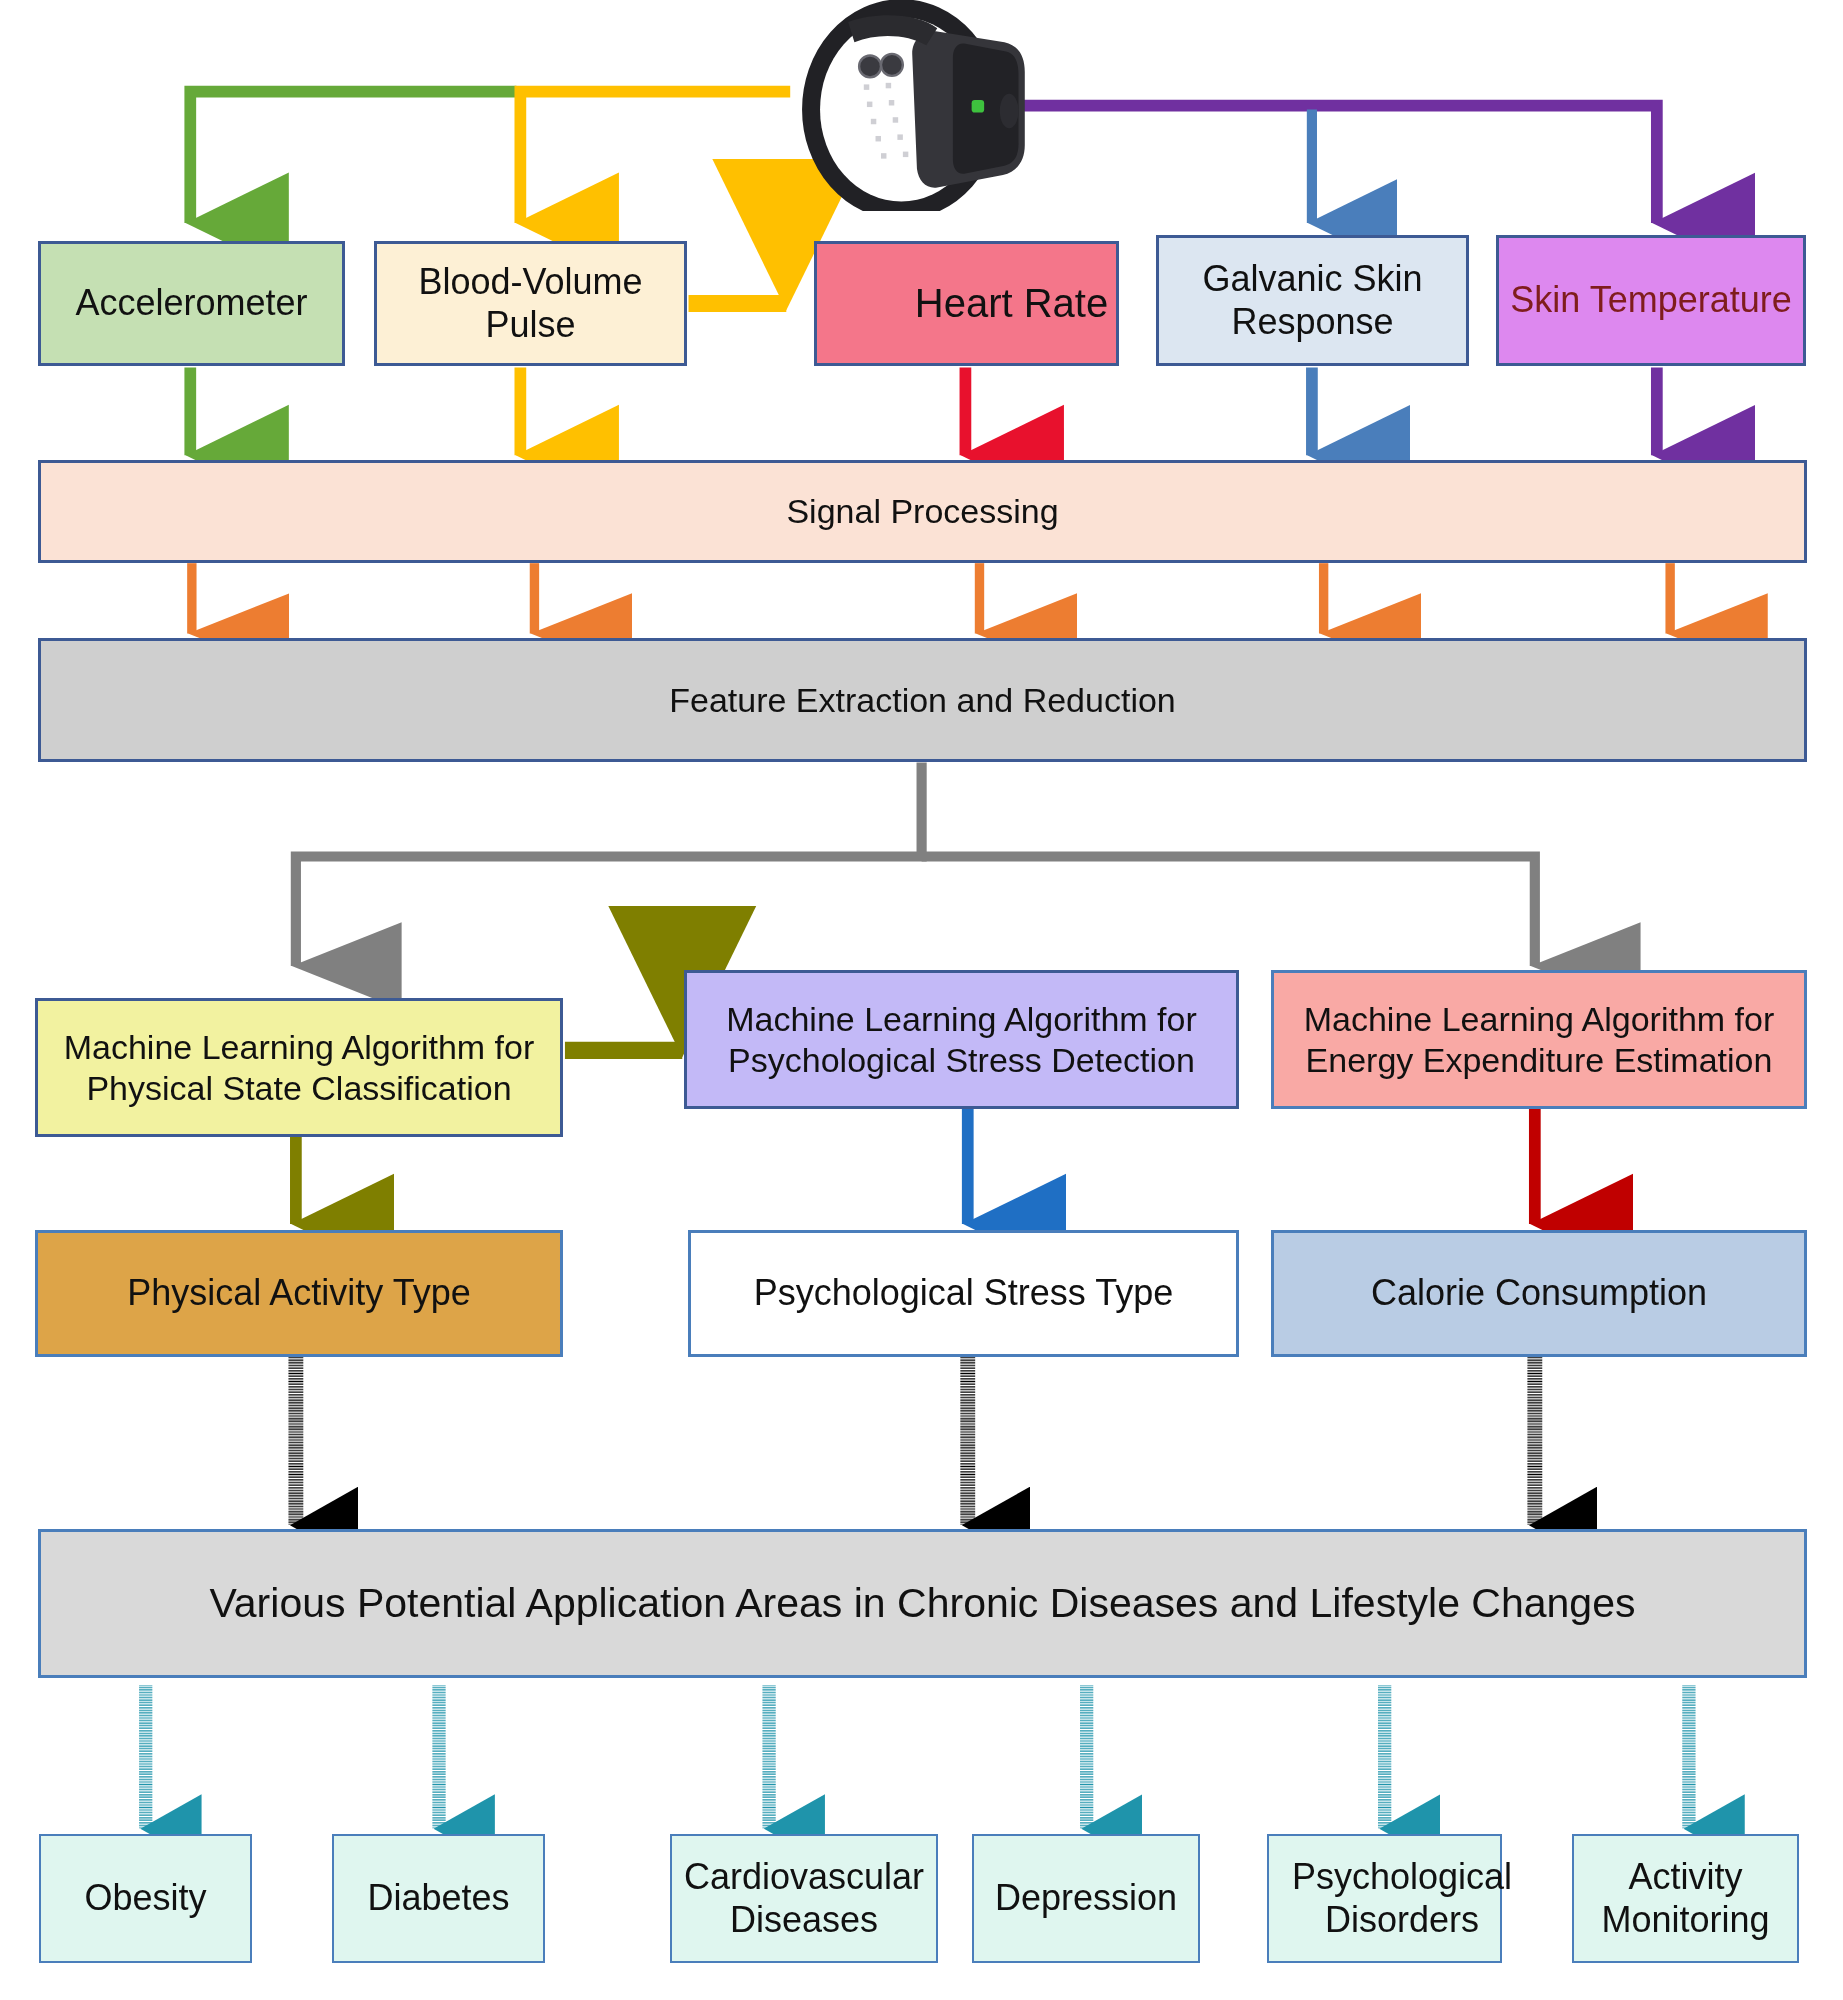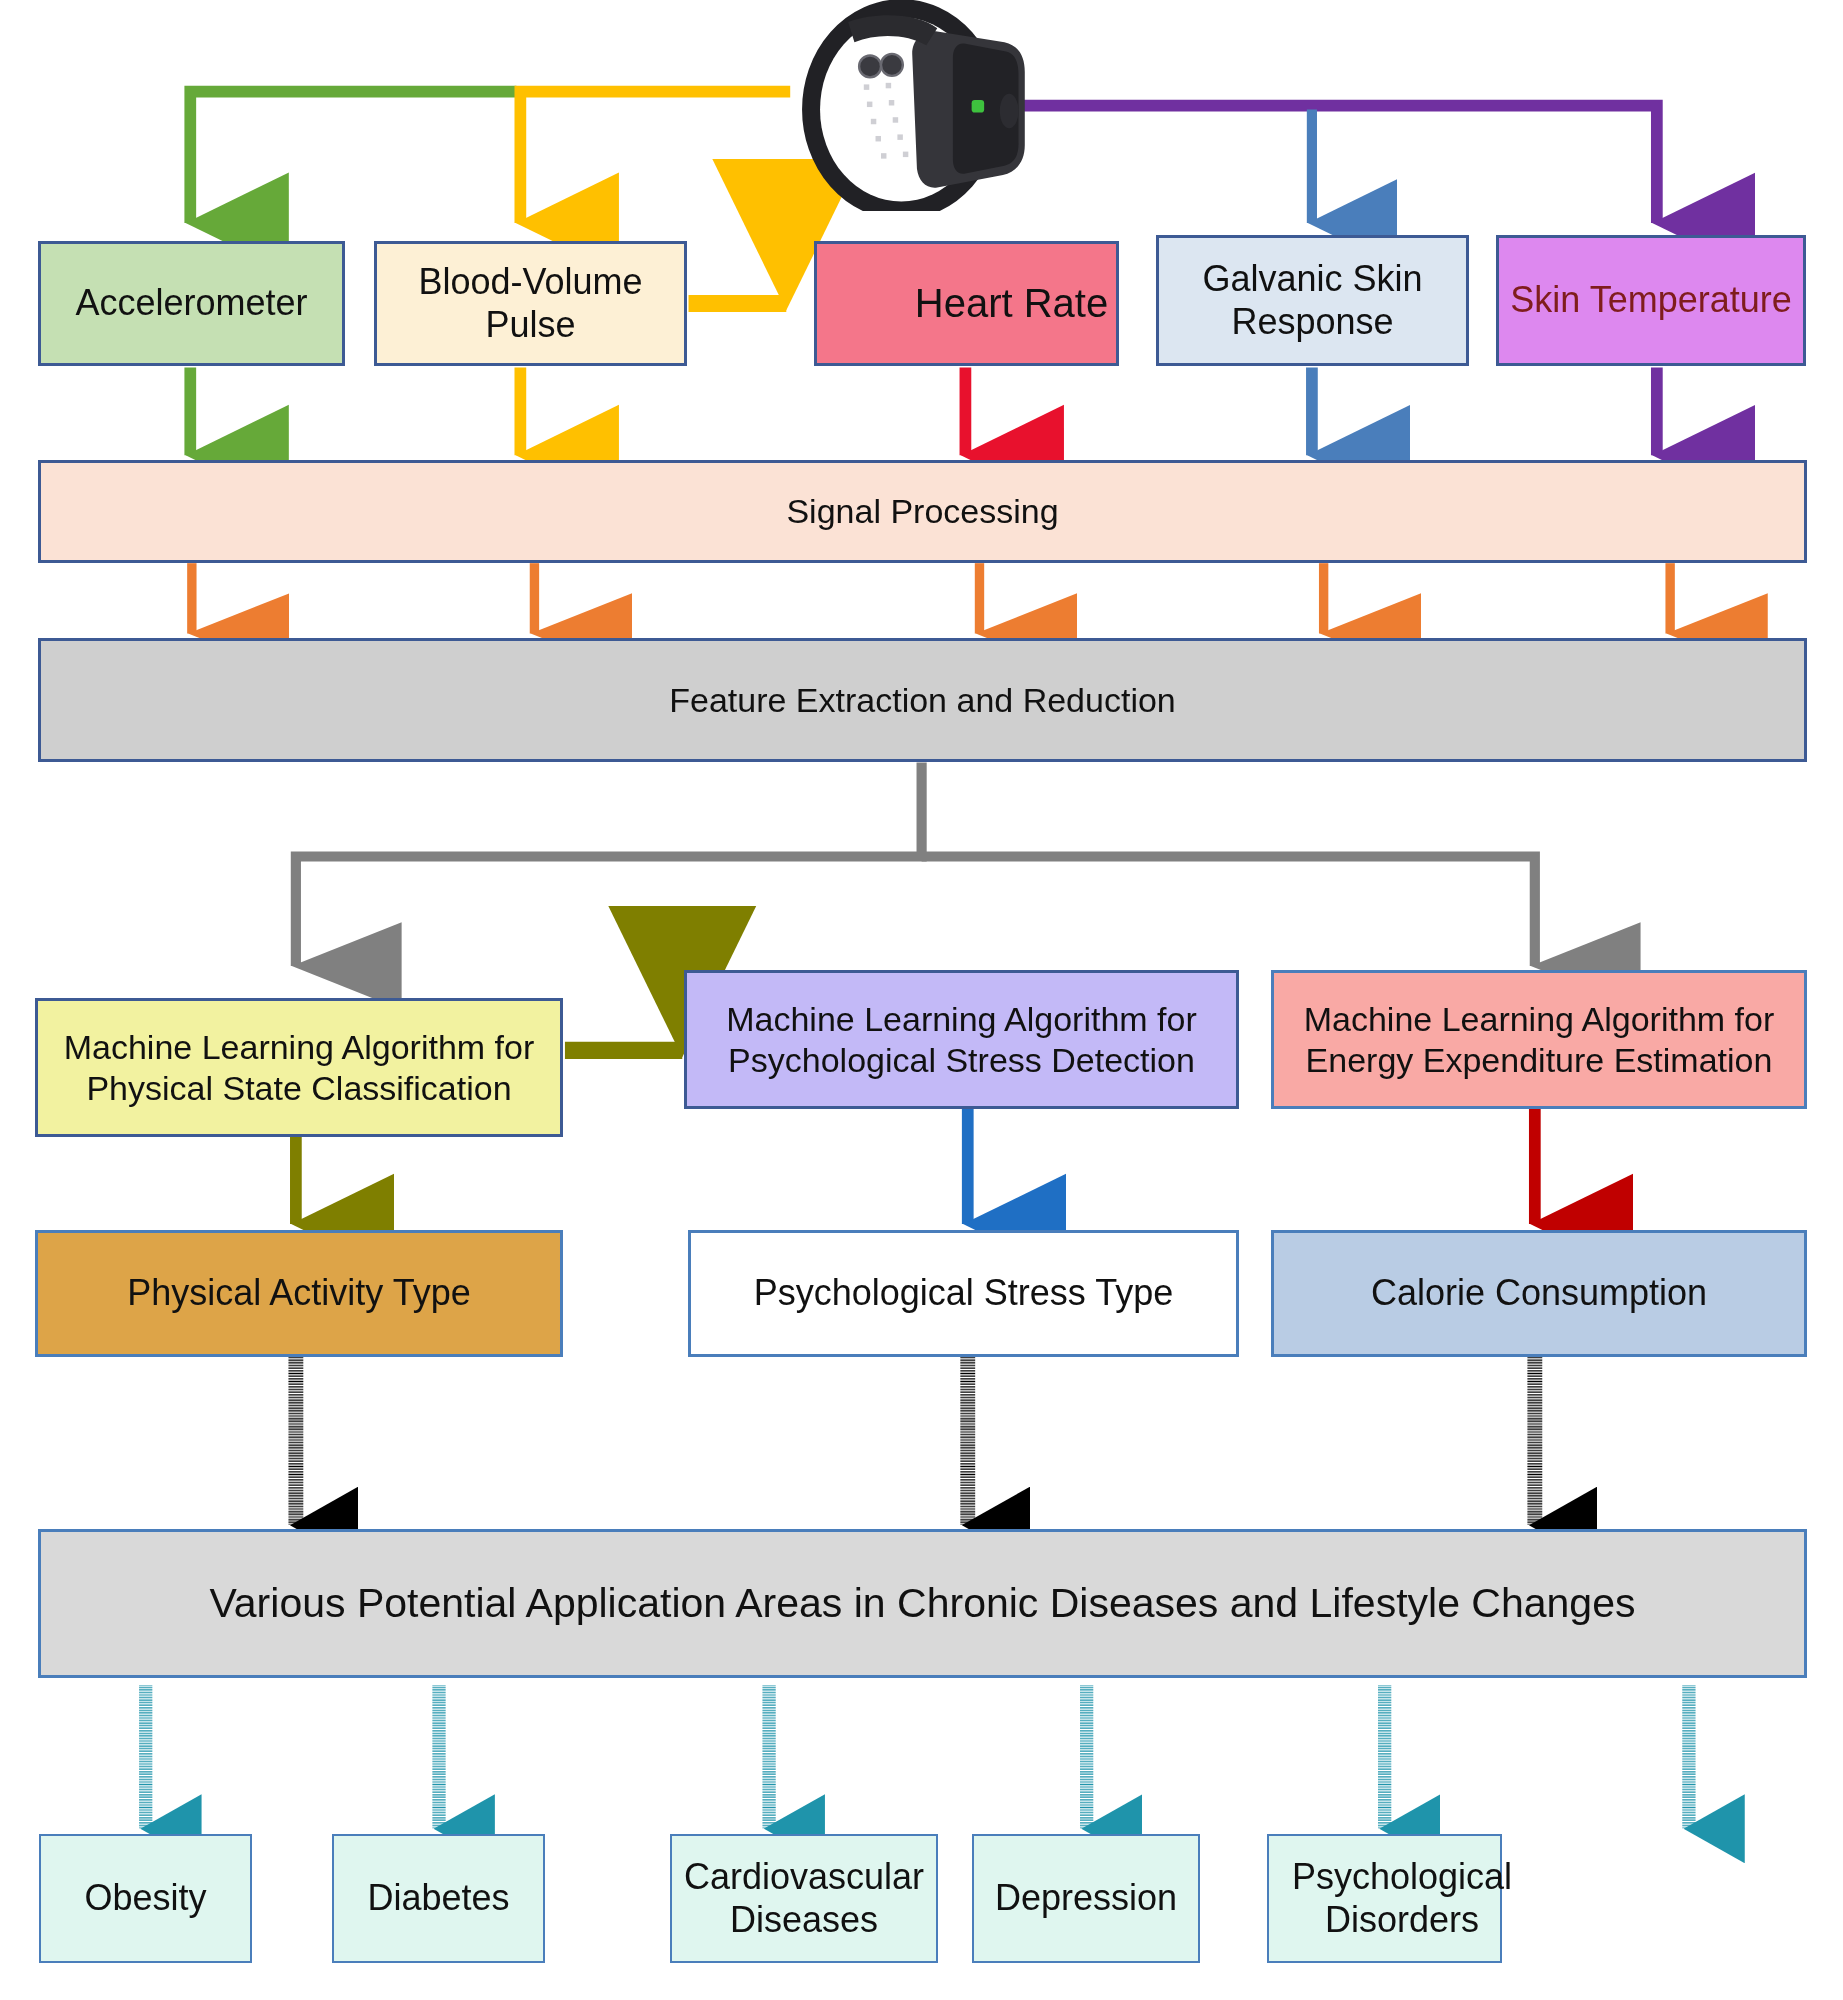--- a/index.html
+++ b/index.html
@@ -207,15 +207,18 @@
   </div>
 
   <div class="box" style="left:972px;top:1834px;width:228px;height:129px;background:#dff6ef;font-size:36px;border:2.3px solid #4a7ebb;justify-content:center;">
     <span>Depression</span>
   </div>
 
   <div class="box" style="left:1267px;top:1834px;width:235px;height:129px;background:#dff6ef;font-size:36px;border:2.3px solid #4a7ebb;padding-left:35px;">
     <span>Psychological Disorders</span>
   </div>
 
+  <div class="box" style="left:1572px;top:1834px;width:227px;height:129px;background:#dff6ef;font-size:36px;border:2.3px solid #4a7ebb;">
+    <span>Activity Monitoring</span>
+  </div>
 
 </div>
 
 
 </body></html>

